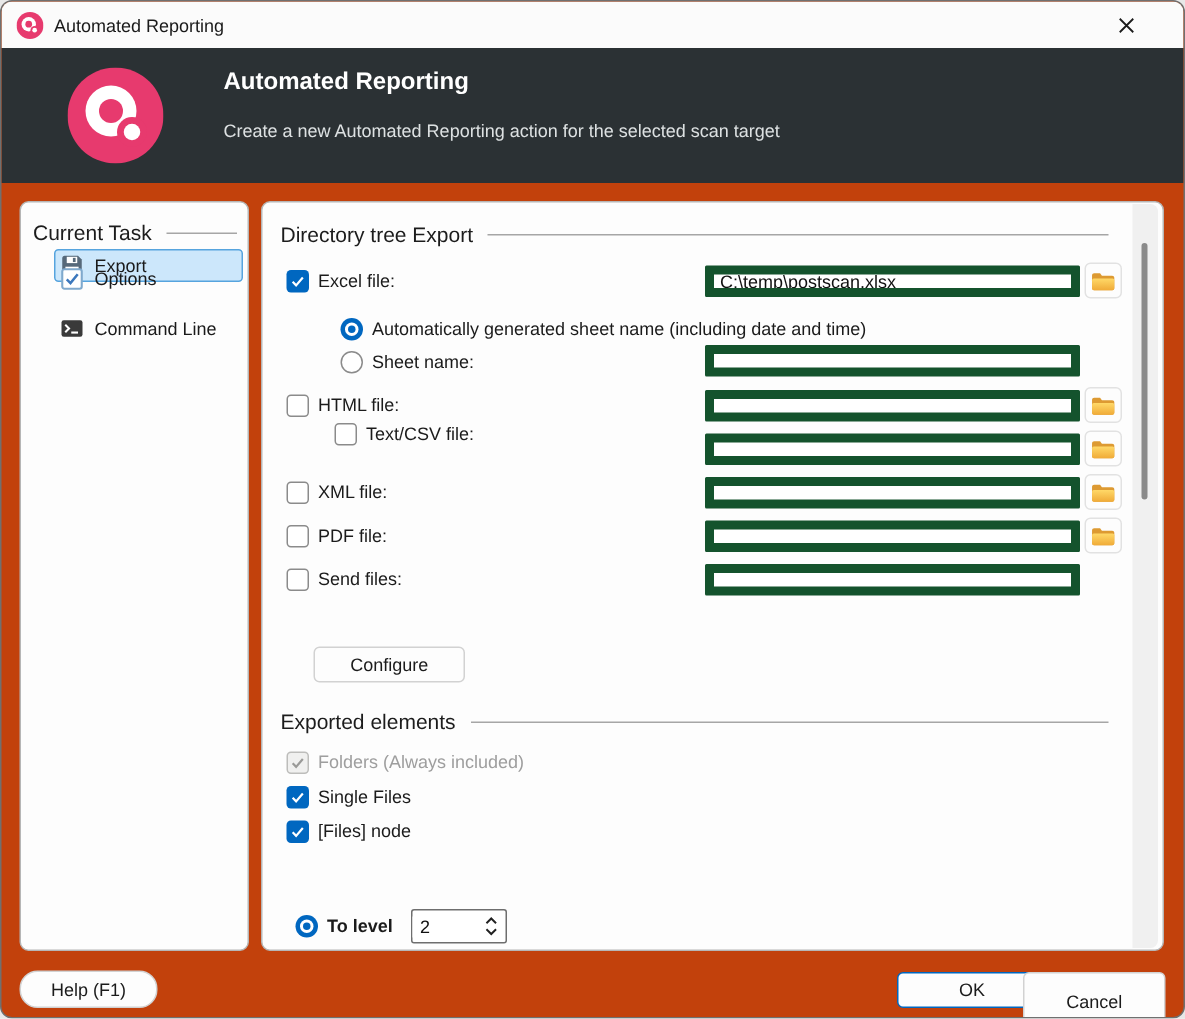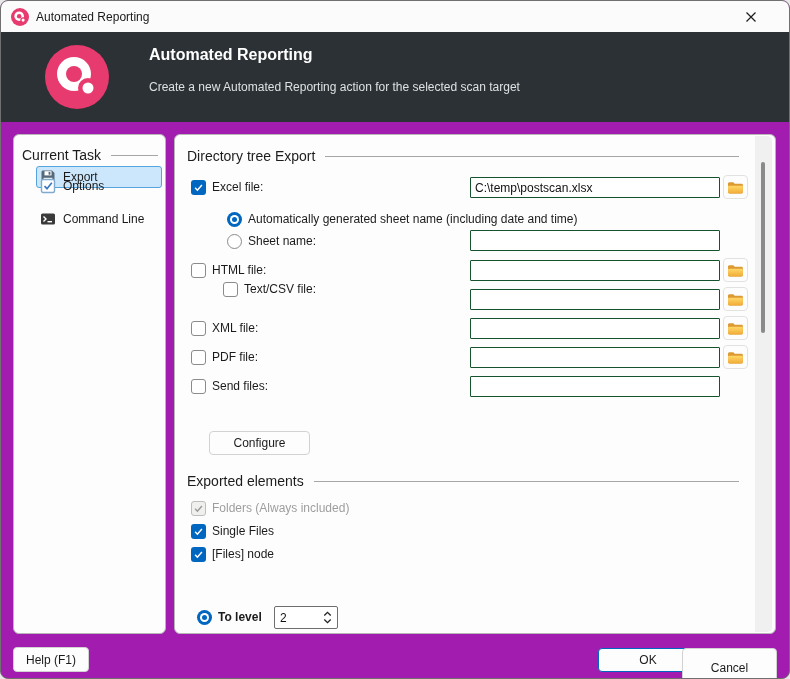--- a/index.html
+++ b/index.html
@@ -1,17 +1,17 @@
 <!DOCTYPE html>
 <html><head>
 <meta charset="utf-8">
 <style>
   * { margin:0; padding:0; box-sizing:border-box; }
   html,body { width:790px; height:679px; font-family:"Liberation Sans", sans-serif; background:#e8e8e8; }
-  .window { position:relative; width:790px; height:679px; background:#a21caf;
+  .window { position:relative; width:790px; height:679px; background:#c2410c;
             border:1px solid #707070; border-radius:8px; overflow:hidden; }
 
   
   .titlebar { position:relative; height:31px; background:#fbfbfb; display:flex; align-items:center; }
   .titlebar .mini-logo { width:18px; height:18px; margin-left:10px; flex:0 0 auto; }
   .titlebar .tb-title { font-size:12px; color:#1a1a1a; margin-left:7px; }
   .close-btn { position:absolute; right:18px; top:0; width:40px; height:31px;
                display:flex; align-items:center; justify-content:center; }
 
   
@@ -46,21 +46,21 @@
   .cb.checked     { background:#0067c0; }
   .cb.dis-unchecked { background:#fcfcfc; border:1px solid #c9c9c9; }
   .cb.dis-checked { background:#f0f0ef; border:1px solid #bdbdbb; }
 
   .radio { width:15px; height:15px; border-radius:50%; flex:0 0 auto; position:relative; }
   .radio.unsel { background:#fff; border:1px solid #8b8b8b; }
   .radio.sel   { background:#0067c0; }
   .radio.sel::before { content:""; position:absolute; inset:3px; background:#fff; border-radius:50%; }
   .radio.sel::after  { content:""; position:absolute; inset:5px; background:#0067c0; border-radius:50%; }
 
-  .txt { position:absolute; width:250px; height:21px; border:1px solid #14532d; background:#fff;
+  .txt { position:absolute; width:250px; height:21px; border:6px solid #14532d; background:#fff;
          font-size:12px; font-family:"Liberation Sans",sans-serif; padding:1px 4px; color:#111; border-radius:1px; }
 
   .browse { position:absolute; width:25px; height:24px; background:#fdfdfd; border:1px solid #e2e2e2;
             border-radius:4px; display:flex; align-items:center; justify-content:center; }
 
   .btn { background:#fdfdfd; border:1px solid #d2d2d2; border-radius:4px; font-size:12px;
          font-family:"Liberation Sans",sans-serif; color:#1b1b1b; display:flex;
          align-items:center; justify-content:center; }
   .btn.primary { border-color:#0067c0;margin-left:24px; }
 
@@ -289,16 +289,16 @@
           <path d="M1.3 1.5 L4.5 4.7 L7.7 1.5" stroke="#222" stroke-width="1.3" fill="none"></path>
           </svg>
       </span>
     </div>
 
     <div class="scroll-track">
       <div class="scroll-thumb"></div>
     </div>
   </div>
 
-  <button class="btn footer-btn" style="left:12px; top:646px; width:76px; height:25px;">Help (F1)</button>
+  <button class="btn footer-btn" style="left:12px; top:646px; width:92px; height:25px;border-radius:12px;">Help (F1)</button>
   <button class="btn primary footer-btn" style="left:573px; top:647px; width:100px; height:24px;">OK</button>
   <button class="btn footer-btn" style="left:681px; top:647px; width:95px; height:40px;">Cancel</button>
 </div>
 
 </body></html>

